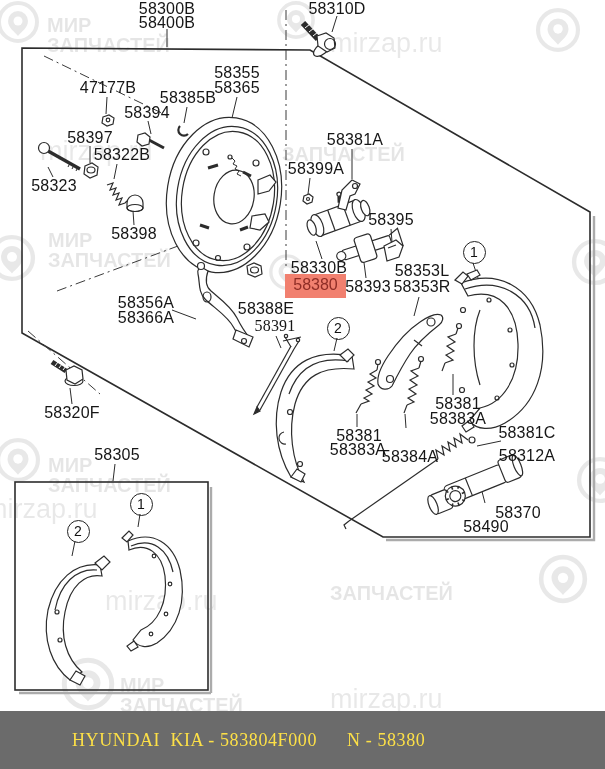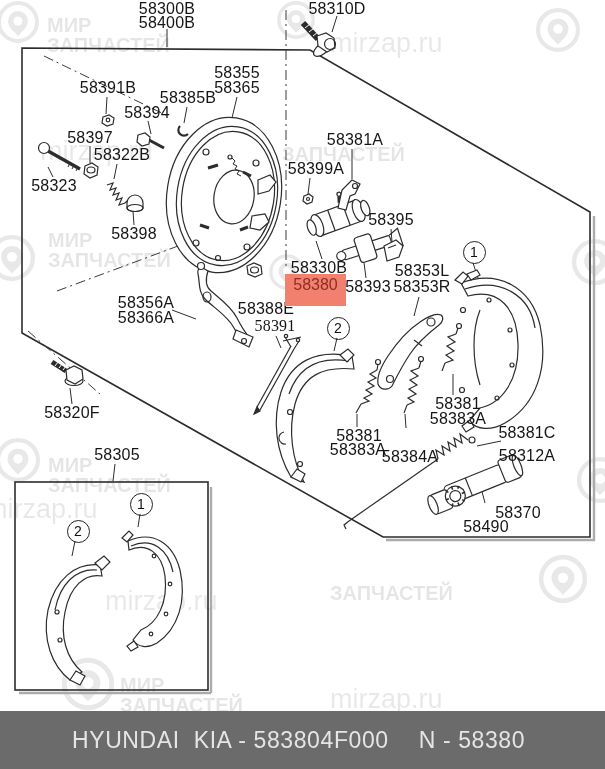--- a/index.html
+++ b/index.html
@@ -1,27 +1,27 @@
 <!DOCTYPE html>
 <html><head>
 <meta charset="utf-8">
 <style>
   html,body{margin:0;padding:0;background:#fff;}
   #stage{position:relative;width:605px;height:769px;overflow:hidden;background:#ffffff;
          font-family:"Liberation Sans", sans-serif;}
   #art{position:absolute;left:0;top:0;}
   .pl{position:absolute;transform:translateX(-50%);font-size:16px;line-height:15px;
       color:#161616;white-space:nowrap;letter-spacing:0.2px;}
-  .hl{position:absolute;left:285px;top:274px;width:61px;height:32px;background:#f1806f;
+  .hl{position:absolute;left:285px;top:274px;width:61px;height:24px;background:#f1806f;
       color:#8f2d26;font-size:16px;text-align:center;line-height:22px;}
   .co{position:absolute;width:21px;height:21px;border:1.4px solid #222;border-radius:50%;
       text-align:center;line-height:21px;font-size:14px;color:#111;background:rgba(255,255,255,0.0);}
   #footer{position:absolute;left:0;top:711px;width:605px;height:58px;background:#6b6b6b;
           display:flex;align-items:center;}
-  #footer .ft{color:#e5e5e5;font-size:23px;letter-spacing:0.6px;white-space:pre;}
+  #footer .ft{color:#fde047;font-size:18px;letter-spacing:0.6px;white-space:pre;font-family:Liberation Serif, serif;}
   #footer .f1{margin-left:72px;}
   #footer .f2{margin-left:30px;}
   .wmS{font:bold 20px "Liberation Sans",sans-serif;fill:rgba(0,0,0,0.10);}
   .wmM{font:27px "Liberation Sans",sans-serif;fill:rgba(0,0,0,0.09);}
 </style>
 </head>
 <body>
 
 <div id="stage">
 
@@ -317,21 +317,21 @@
       <circle cx="57" cy="612" r="2" fill="none"></circle>
     </g>
   </g>
 </svg>
 
 <div class="pl" style="left:167px;top:1px;">58300B</div>
 <div class="pl" style="left:167px;top:15px;">58400B</div>
 <div class="pl" style="left:337px;top:1px;">58310D</div>
 <div class="pl" style="left:237px;top:65px;">58355</div>
 <div class="pl" style="left:237px;top:80px;">58365</div>
-<div class="pl" style="left:108px;top:80px;">58391B</div>
+<div class="pl" style="left:108px;top:80px;">47177B</div>
 <div class="pl" style="left:188px;top:90px;">58385B</div>
 <div class="pl" style="left:147px;top:105px;">58394</div>
 <div class="pl" style="left:90px;top:130px;">58397</div>
 <div class="pl" style="left:122px;top:147px;">58322B</div>
 <div class="pl" style="left:54px;top:178px;">58323</div>
 <div class="pl" style="left:134px;top:226px;">58398</div>
 <div class="pl" style="left:355px;top:132px;">58381A</div>
 <div class="pl" style="left:316px;top:161px;">58399A</div>
 <div class="pl" style="left:391px;top:212px;">58395</div>
 <div class="pl" style="left:319px;top:260px;">58330B</div>

